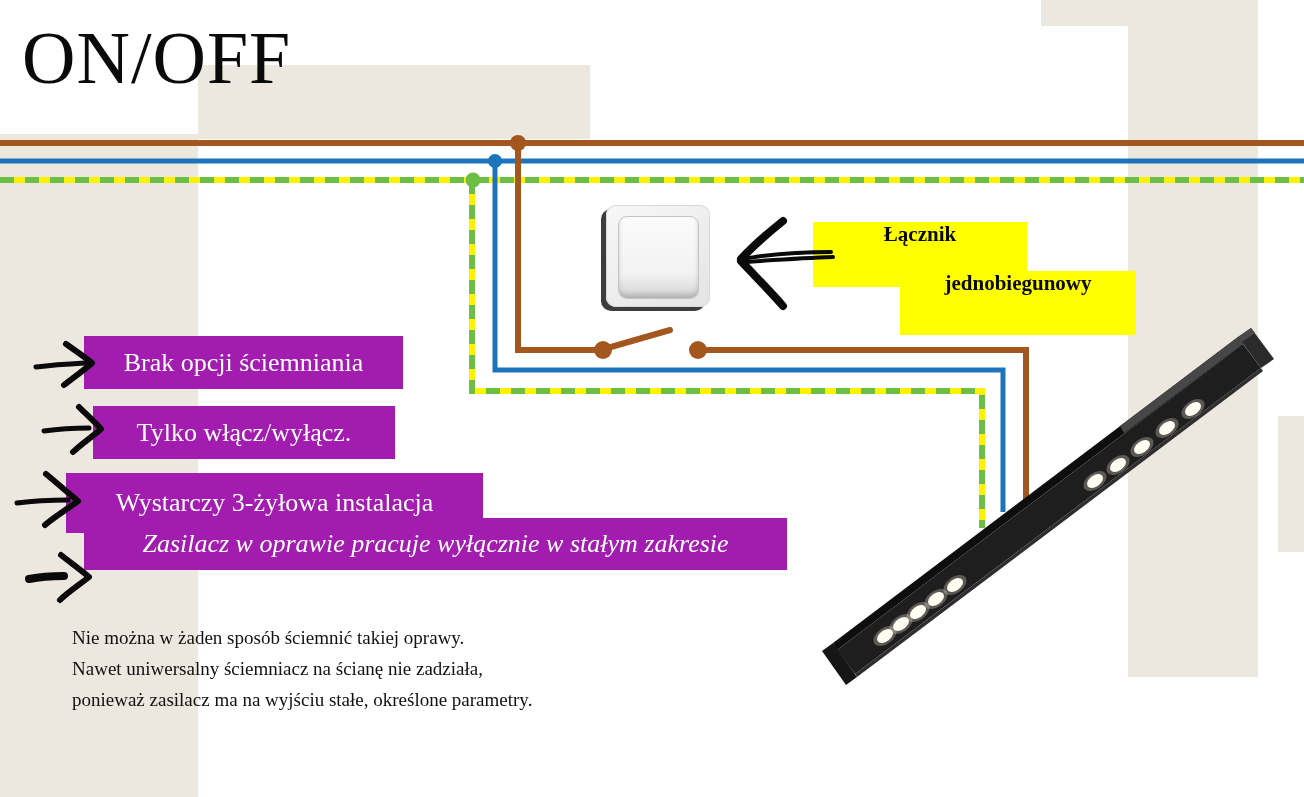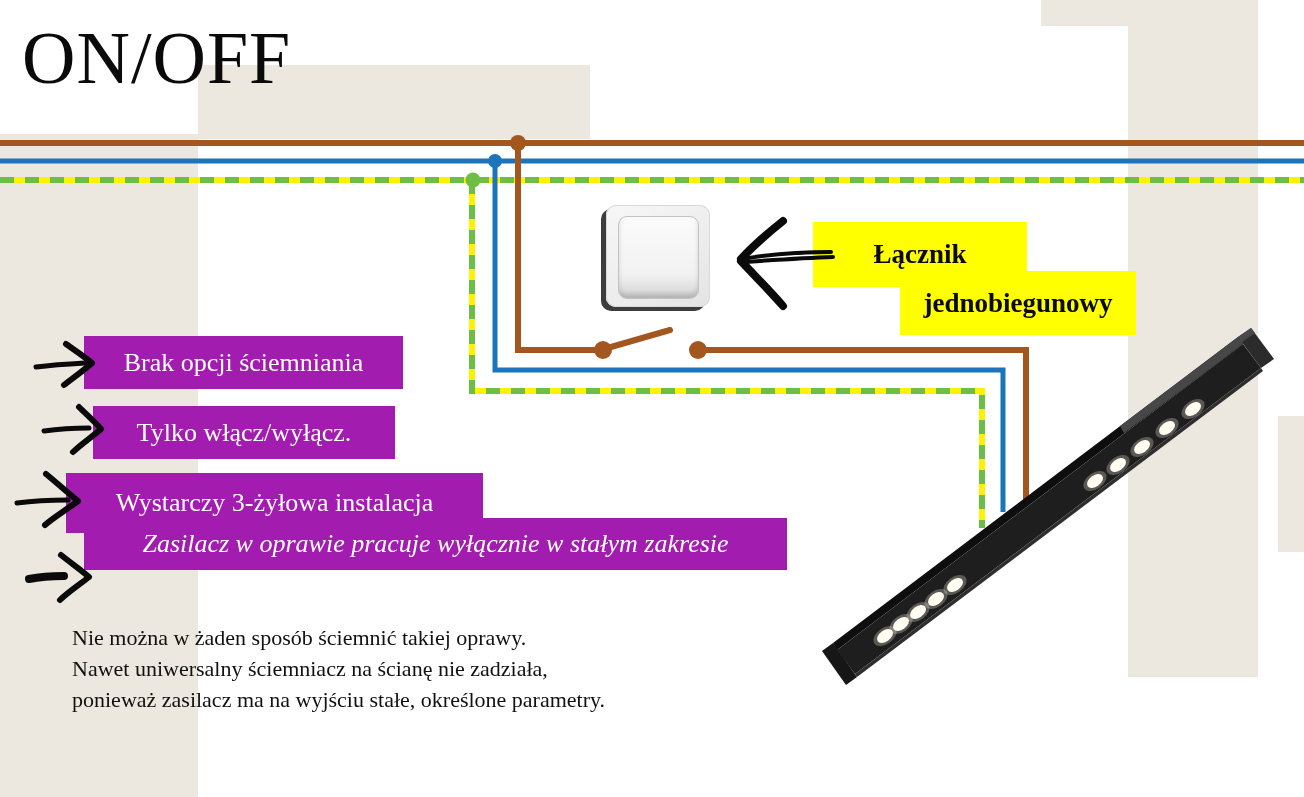--- a/index.html
+++ b/index.html
@@ -28,39 +28,39 @@
   }
   .switch-rocker{
     position:absolute;left:12px;top:11px;width:79px;height:81px;
     background:linear-gradient(#fbfbfb 0%,#f2f2f2 70%,#dedede 90%,#cfcfcf 100%);
     border:1px solid #c3c3c3;border-radius:9px;
     box-shadow:inset 0 -4px 5px rgba(0,0,0,0.14);
   }
 
   .callout-box{
     position:absolute;z-index:2;background:#FFFF00;
-    display:flex;align-items:center;justify-content:center;
-    font-weight:700;font-size:27px;color:#0a0a0a;
+    display:flex;justify-content:center;
+    font-weight:700;font-size:21px;color:#0a0a0a;
   }
   #callout-line1{left:813px;top:222px;width:214px;height:65px;}
   #callout-line2{left:900px;top:271px;width:236px;height:64px;}
 
   .bullet-bar{
     position:absolute;z-index:2;background:#a21caf;
     display:flex;align-items:center;justify-content:center;
     color:#ffffff;font-size:26px;white-space:nowrap;
   }
   #bar-0{left:84px;top:336px;width:319px;height:53px;}
   #bar-1{left:93px;top:406px;width:302px;height:53px;}
   #bar-2{left:66px;top:473px;width:417px;height:60px;}
   #bar-3{left:84px;top:518px;width:703px;height:52px;font-style:italic;}
 
   .note{
     position:absolute;left:72px;top:622px;z-index:2;
-    font-size:22px;line-height:31px;color:#111111;white-space:nowrap;
+    font-size:19px;line-height:31px;color:#111111;white-space:nowrap;
   }
 
   .overlay{position:absolute;left:0;top:0;z-index:3;pointer-events:none;}
 </style>
 </head>
 <body>
 
 <div class="stage">
 
   <div class="bg-block" id="bg-left"></div>

